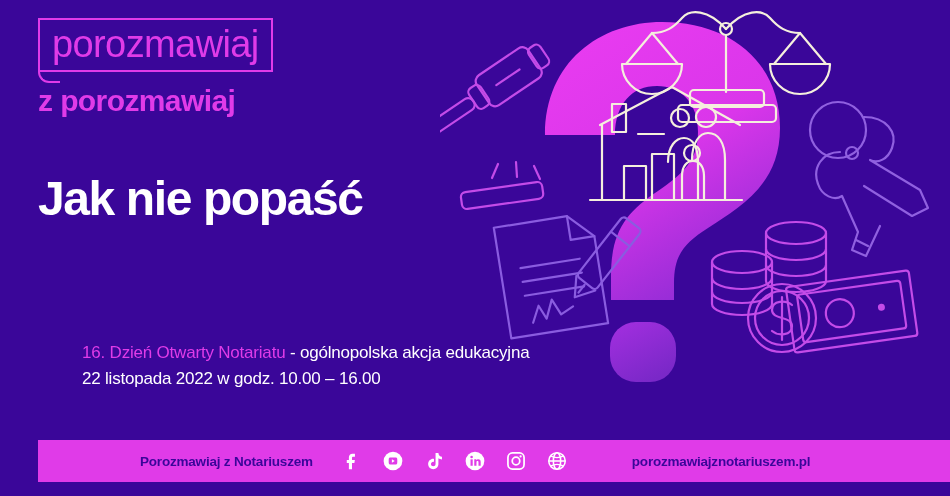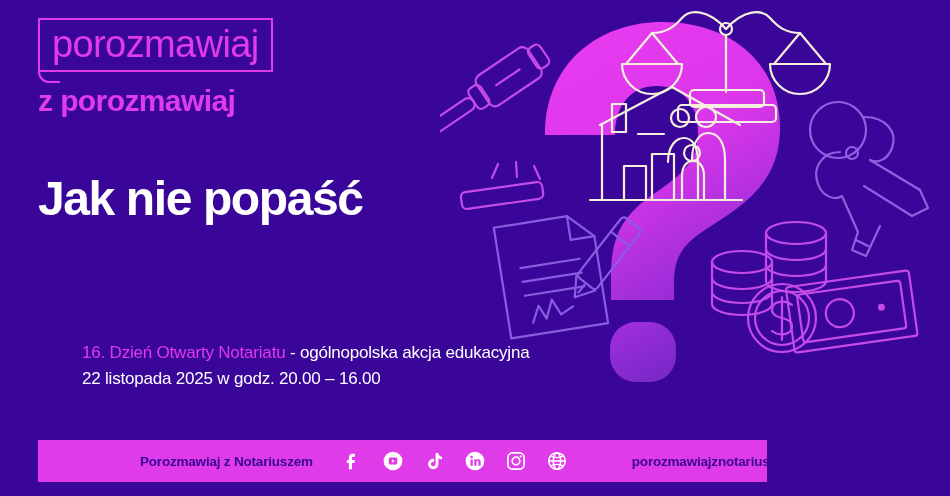--- a/index.html
+++ b/index.html
@@ -64,21 +64,21 @@
 
   
   #subtext { position:absolute; left:38px; top:340px; white-space:nowrap;margin-left:44px; }
   .sub-line { font-size:17px; line-height:1.5; color:#FFFFFF; letter-spacing:-0.2px; }
   .sub-accent { color:#E03BE8; font-weight:normal; }
 
   
   #footer-bar {
     position:absolute;
     left:38px; top:440px;
-    width:729px; height:42px;
+    width:912px; height:42px;
     background:#E03BE8;
     display:flex;
     align-items:center;
   }
   #footer-brand {
     margin-left:102px;
     font-size:13.5px;
     font-weight:bold;
     color:#3A0699;
     letter-spacing:-0.2px;
@@ -116,21 +116,21 @@
   </div>
 
   <div id="headline">
     <div>Jak nie popaść</div>
   </div>
 
   <div id="subtext">
     <div class="sub-line">
       <span class="sub-accent">16. Dzień Otwarty Notariatu</span><span> - ogólnopolska akcja edukacyjna</span>
     </div>
-    <div class="sub-line">22 listopada 2025 w godz. 20.00 – 16.00</div>
+    <div class="sub-line">22 listopada 2022 w godz. 10.00 – 16.00</div>
   </div>
 
   <div id="illustration">
     <svg viewBox="0 0 510 440" xmlns="http://www.w3.org/2000/svg">
       <defs>
         <linearGradient id="qgrad" x1="0.25" y1="0" x2="0.75" y2="1">
           <stop offset="0%" stop-color="#E83BF0"></stop>
           <stop offset="48%" stop-color="#DA36EA"></stop>
           <stop offset="100%" stop-color="#8B2BD4"></stop>
         </linearGradient>

